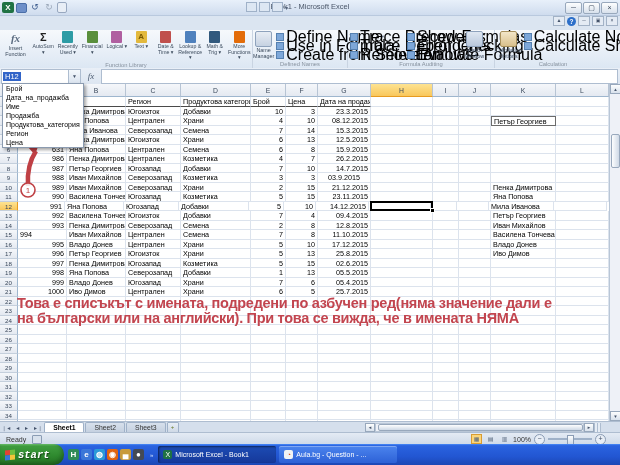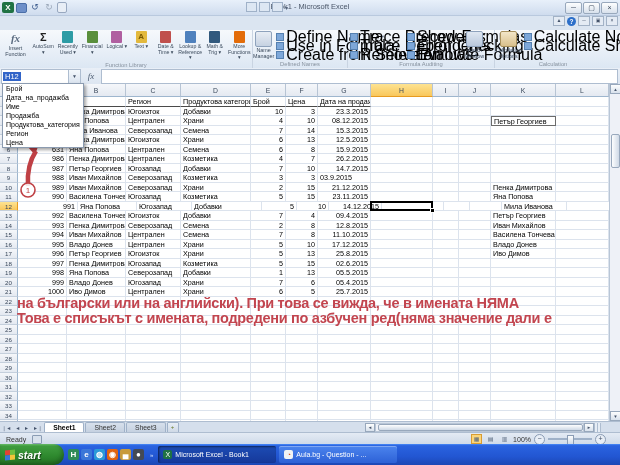--- a/index.html
+++ b/index.html
@@ -134,21 +134,21 @@
   #zoom-thumb{position:absolute;left:19px;top:-3px;width:5px;height:8px;background:linear-gradient(#fdfefe,#cfd9e6);border:1px solid #8a9cb4;}
   
   #taskbar{left:0;top:444px;width:620px;height:21px;
     background:linear-gradient(#4a8cf7 0%,#2a63e0 8%,#2256d2 60%,#1c47b5 100%);display:flex;align-items:center;}
   #startbtn{width:64px;height:21px;border-radius:0 10px 10px 0;
     background:linear-gradient(#6cc26c 0%,#3f9c3f 10%,#2f8a2f 55%,#237323 100%);
     display:flex;align-items:center;gap:3px;padding-left:5px;box-sizing:border-box;
     box-shadow:inset -2px -2px 4px rgba(0,0,0,.25);}
   #startflag{width:10px;height:10px;display:grid;grid-template-columns:5px 5px;grid-template-rows:5px 5px;gap:0;transform:skewY(-6deg);}
   #startflag i{display:block;}
-  #start-label{color:#fff;font-weight:bold;font-style:italic;font-size:10.5px;text-shadow:1px 1px 1px rgba(0,0,0,.5);}
+  #start-label{color:#fff;font-weight:bold;font-style:italic;font-size:10.5px;text-shadow:1px 1px 1px rgba(0,0,0,.5);font-family:Liberation Mono, monospace;}
   #quicklaunch{display:flex;align-items:center;gap:2px;padding:0 4px;}
   .ql-ic{width:11px;height:11px;border-radius:2px;font-size:8px;line-height:11px;text-align:center;font-weight:bold;}
   #ql-chev{color:#cfe0ff;font-size:6px;padding:0 2px;}
   .taskbtn{height:17px;border-radius:2px;margin-left:3px;display:flex;align-items:center;gap:3px;
     padding:0 5px;font-size:7px;color:#fff;white-space:nowrap;overflow:hidden;box-sizing:border-box;}
   .taskbtn.active{width:118px;background:linear-gradient(#1d4cb4,#15389a);box-shadow:inset 1px 1px 2px rgba(0,0,0,.5);}
   .taskbtn.inactive{width:118px;background:linear-gradient(#4b84ee,#2d61d6);box-shadow:inset 0 1px 0 rgba(255,255,255,.3);}
   .tb-ic{width:9px;height:9px;border-radius:2px;flex:none;font-size:7px;line-height:9px;text-align:center;}
   #tray{position:absolute;right:0;top:444px;height:21px;display:flex;align-items:center;gap:3px;
     background:linear-gradient(#3a80f2,#1f55cc);border-left:2px solid #6aa0f8;padding:0 5px 0 6px;}
@@ -471,21 +471,21 @@
           <div class="gcell" style="width: 53px; text-align: left;"></div>
         </div>
         <div class="grow">
           <div class="rowhdr">9</div>
           <div class="gcell" style="width: 49px; text-align: right;">988</div>
           <div class="gcell" style="width: 59px; text-align: left;">Иван Михайлов</div>
           <div class="gcell" style="width: 55px; text-align: left;">Северозапад</div>
           <div class="gcell" style="width: 70px; text-align: left;">Козметика</div>
           <div class="gcell" style="width: 35px; text-align: right;">3</div>
           <div class="gcell" style="width: 32px; text-align: right;">3</div>
-          <div class="gcell" style="width: 53px; text-align: left;">03.9.2015</div>
+          <div class="gcell" style="width: 53px; text-align: center;">03.9.2015</div>
           <div class="gcell" style="width: 62px; text-align: left;"></div>
           <div class="gcell" style="width: 26px; text-align: left;"></div>
           <div class="gcell" style="width: 32px; text-align: left;"></div>
           <div class="gcell" style="width: 65px; text-align: left;"></div>
           <div class="gcell" style="width: 53px; text-align: left;"></div>
         </div>
         <div class="grow">
           <div class="rowhdr">10</div>
           <div class="gcell" style="width: 49px; text-align: right;">989</div>
           <div class="gcell" style="width: 59px; text-align: left;">Иван Михайлов</div>
@@ -510,21 +510,21 @@
           <div class="gcell" style="width: 32px; text-align: right;">15</div>
           <div class="gcell" style="width: 53px; text-align: right;">23.11.2015</div>
           <div class="gcell" style="width: 62px; text-align: left;"></div>
           <div class="gcell" style="width: 26px; text-align: left;"></div>
           <div class="gcell" style="width: 32px; text-align: left;"></div>
           <div class="gcell" style="width: 65px; text-align: left;">Яна Попова</div>
           <div class="gcell" style="width: 53px; text-align: left;"></div>
         </div>
         <div class="grow">
           <div class="rowhdr sel">12</div>
-          <div class="gcell" style="width: 60px; text-align: right;">991</div>
+          <div class="gcell" style="width: 47px; text-align: right;">991</div>
           <div class="gcell" style="width: 59px; text-align: left;">Яна Попова</div>
           <div class="gcell" style="width: 55px; text-align: left;">Югозапад</div>
           <div class="gcell" style="width: 70px; text-align: left;">Добавки</div>
           <div class="gcell" style="width: 35px; text-align: right;">5</div>
           <div class="gcell" style="width: 32px; text-align: right;">10</div>
           <div class="gcell" style="width: 53px; text-align: right;">14.12.2015</div>
           <div class="gcell" style="width: 62px; text-align: left;"></div>
           <div class="gcell" style="width: 26px; text-align: left;"></div>
           <div class="gcell" style="width: 32px; text-align: left;"></div>
           <div class="gcell" style="width: 65px; text-align: left;">Мила Иванова</div>
@@ -555,21 +555,21 @@
           <div class="gcell" style="width: 32px; text-align: right;">8</div>
           <div class="gcell" style="width: 53px; text-align: right;">12.8.2015</div>
           <div class="gcell" style="width: 62px; text-align: left;"></div>
           <div class="gcell" style="width: 26px; text-align: left;"></div>
           <div class="gcell" style="width: 32px; text-align: left;"></div>
           <div class="gcell" style="width: 65px; text-align: left;">Иван Михайлов</div>
           <div class="gcell" style="width: 53px; text-align: left;"></div>
         </div>
         <div class="grow">
           <div class="rowhdr">15</div>
-          <div class="gcell" style="width: 49px; text-align: right;">994</div>
+          <div class="gcell" style="width: 49px; ">994</div>
           <div class="gcell" style="width: 59px; text-align: left;">Иван Михайлов</div>
           <div class="gcell" style="width: 55px; text-align: left;">Централен</div>
           <div class="gcell" style="width: 70px; text-align: left;">Семена</div>
           <div class="gcell" style="width: 35px; text-align: right;">7</div>
           <div class="gcell" style="width: 32px; text-align: right;">8</div>
           <div class="gcell" style="width: 53px; text-align: right;">11.10.2015</div>
           <div class="gcell" style="width: 62px; text-align: left;"></div>
           <div class="gcell" style="width: 26px; text-align: left;"></div>
           <div class="gcell" style="width: 32px; text-align: left;"></div>
           <div class="gcell" style="width: 65px; text-align: left;">Василена Тончева</div>
@@ -887,22 +887,22 @@
       <div class="dd-item">Брой</div>
       <div class="dd-item">Дата_на_продажба</div>
       <div class="dd-item">Име</div>
       <div class="dd-item">Продажба</div>
       <div class="dd-item">Продуктова_категория</div>
       <div class="dd-item">Регион</div>
       <div class="dd-item">Цена</div>
     </div>
 
   <div class="abs" id="red-text" style="color: rgb(194, 69, 79);">
+    <div>Това е списъкът с имената, подредени по азбучен ред(няма значение дали е</div>
     <div>на български или на английски). При това се вижда, че в имената НЯМА</div>
-    <div>Това е списъкът с имената, подредени по азбучен ред(няма значение дали е</div>
   </div>
 
   <svg class="abs" id="arrow-annot" width="34" height="60" viewBox="0 0 34 60">
     <path d="M12,46 C11,32 14,20 20,11" stroke="#bf4045" stroke-width="4.5" fill="none"></path>
     <polygon points="24,1 11,6 19,15" fill="#bf4045"></polygon>
     <circle cx="12" cy="50" r="7" fill="#ffffff" fill-opacity="0.85" stroke="#bf4045" stroke-width="1.6"></circle>
     <text x="12" y="53" text-anchor="middle" font-size="8" fill="#bf4045" font-family="Liberation Sans, sans-serif">1</text>
   </svg>
 
   <div class="abs" id="sheetrow">

